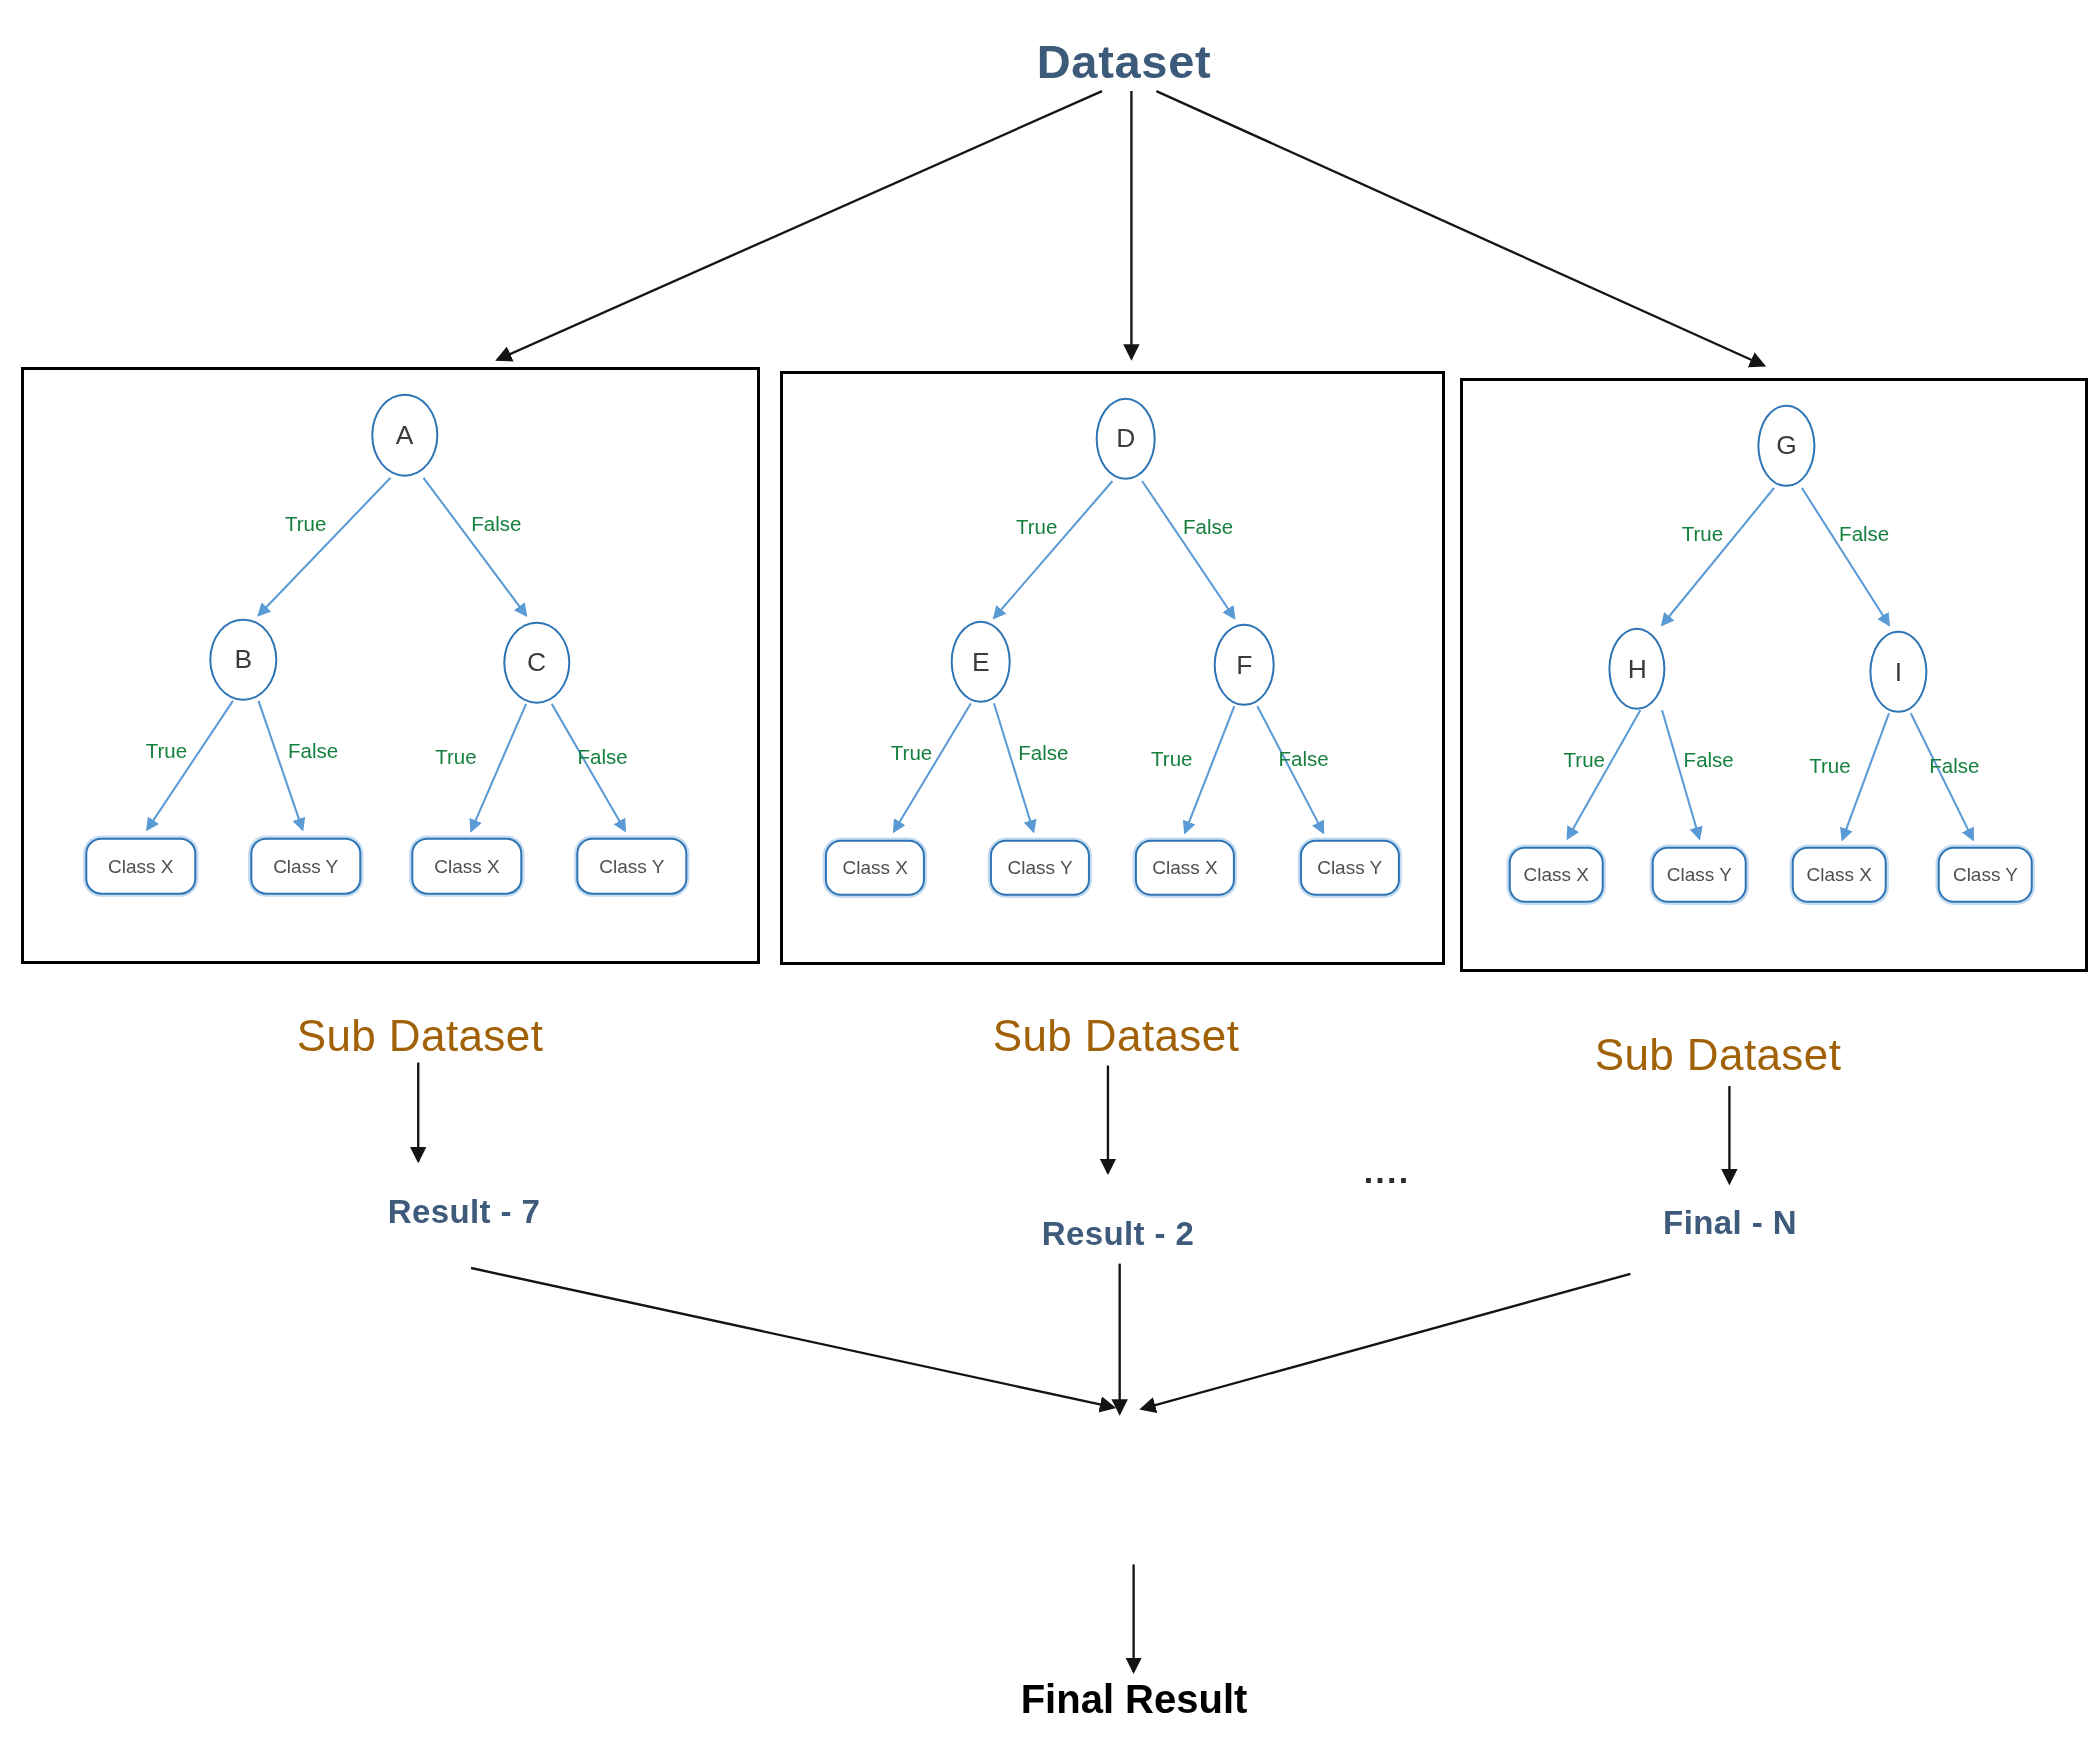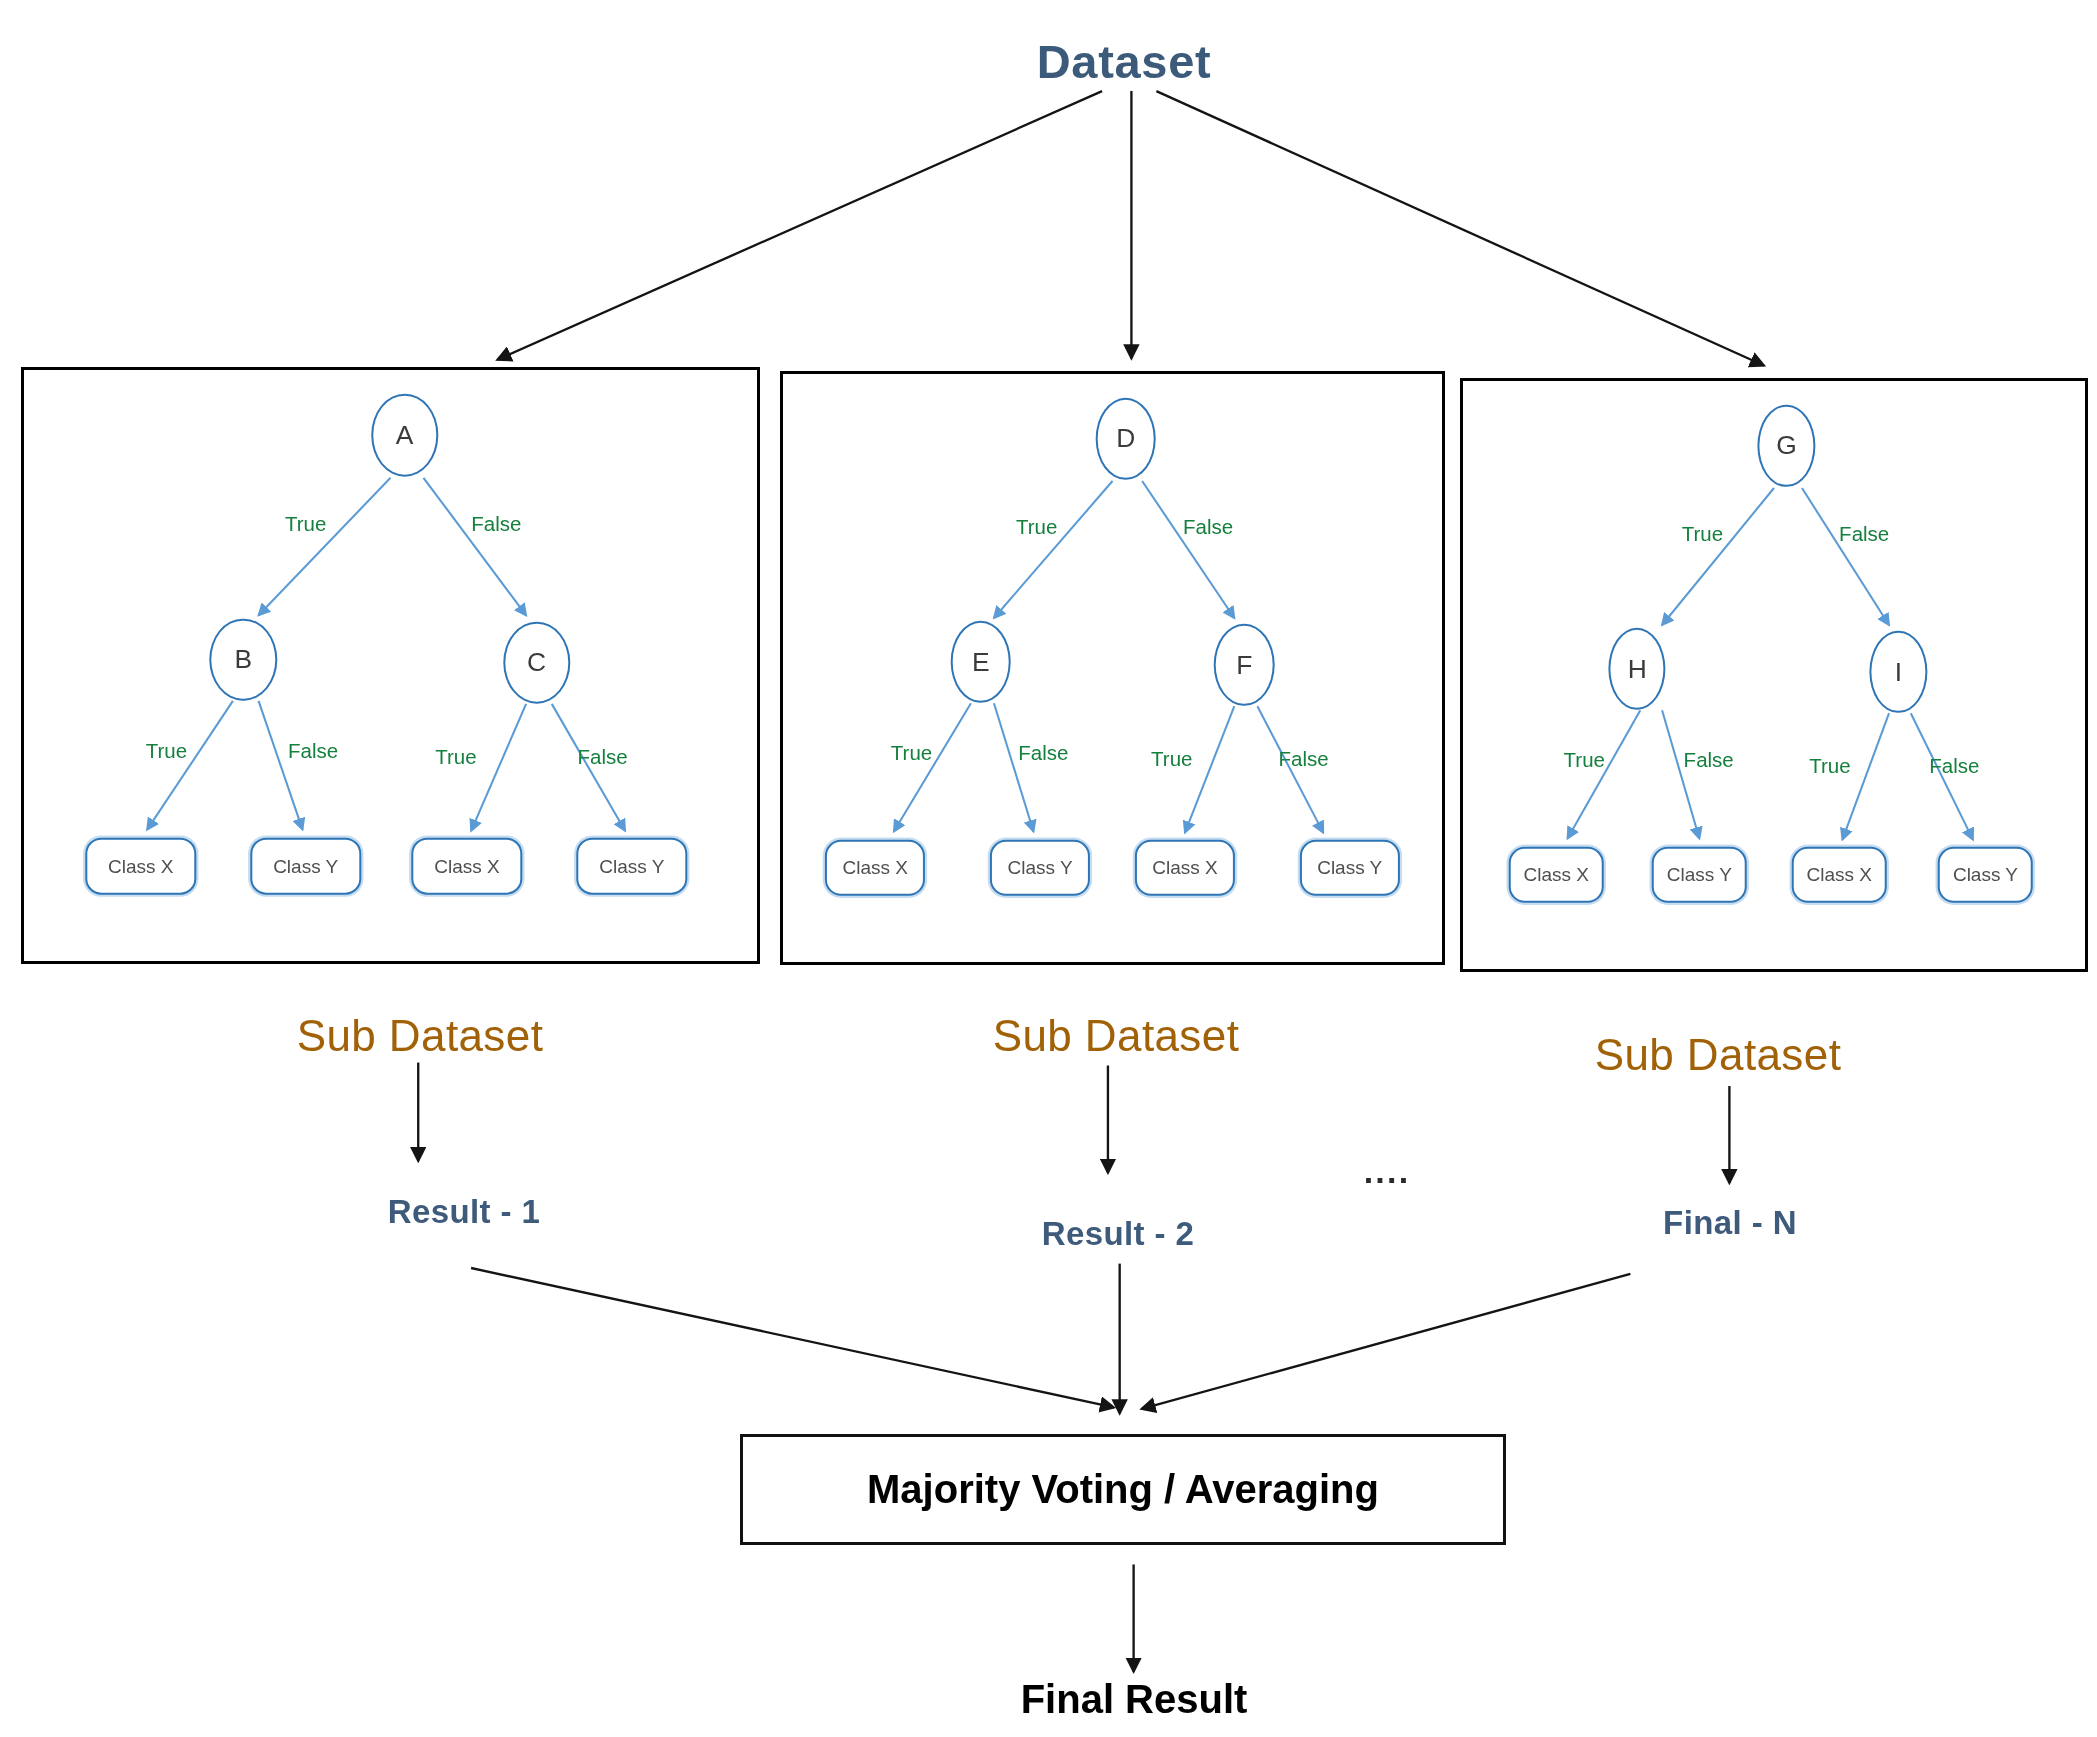--- a/index.html
+++ b/index.html
@@ -176,26 +176,23 @@
     <div class="leaf" style="left:15%;top:84%;">Class X</div>
     <div class="leaf" style="left:38%;top:84%;">Class Y</div>
     <div class="leaf" style="left:60.5%;top:84%;">Class X</div>
     <div class="leaf" style="left:84%;top:84%;">Class Y</div>
   </div>
 
   <div class="abs center-text blue-label" style="left:420px;top:1036px;">Sub Dataset</div>
   <div class="abs center-text blue-label" style="left:1116px;top:1036px;">Sub Dataset</div>
   <div class="abs center-text blue-label" style="left:1718px;top:1055px;">Sub Dataset</div>
 
-  <div class="abs center-text result-label" style="left:464px;top:1212px;">Result - 1</div>
+  <div class="abs center-text result-label" style="left:464px;top:1212px;">Result - 7</div>
   <div class="abs center-text result-label" style="left:1110px;top:1234px;margin-left:8px;">Result - 2</div>
   <div class="abs center-text result-label" style="left:1730px;top:1223px;">Final - N</div>
 
   <div class="abs center-text dots" style="left:1387px;top:1171px;">....</div>
 
-  <div class="voting-box" style="left:740px;top:1434px;width:766px;height:111px;">
-    <span>Majority Voting / Averaging</span>
-  </div>
 
   <div class="abs center-text final-label" style="left:1134px;top:1699px;">Final Result</div>
 
 </div>
 
 
 </body></html>

